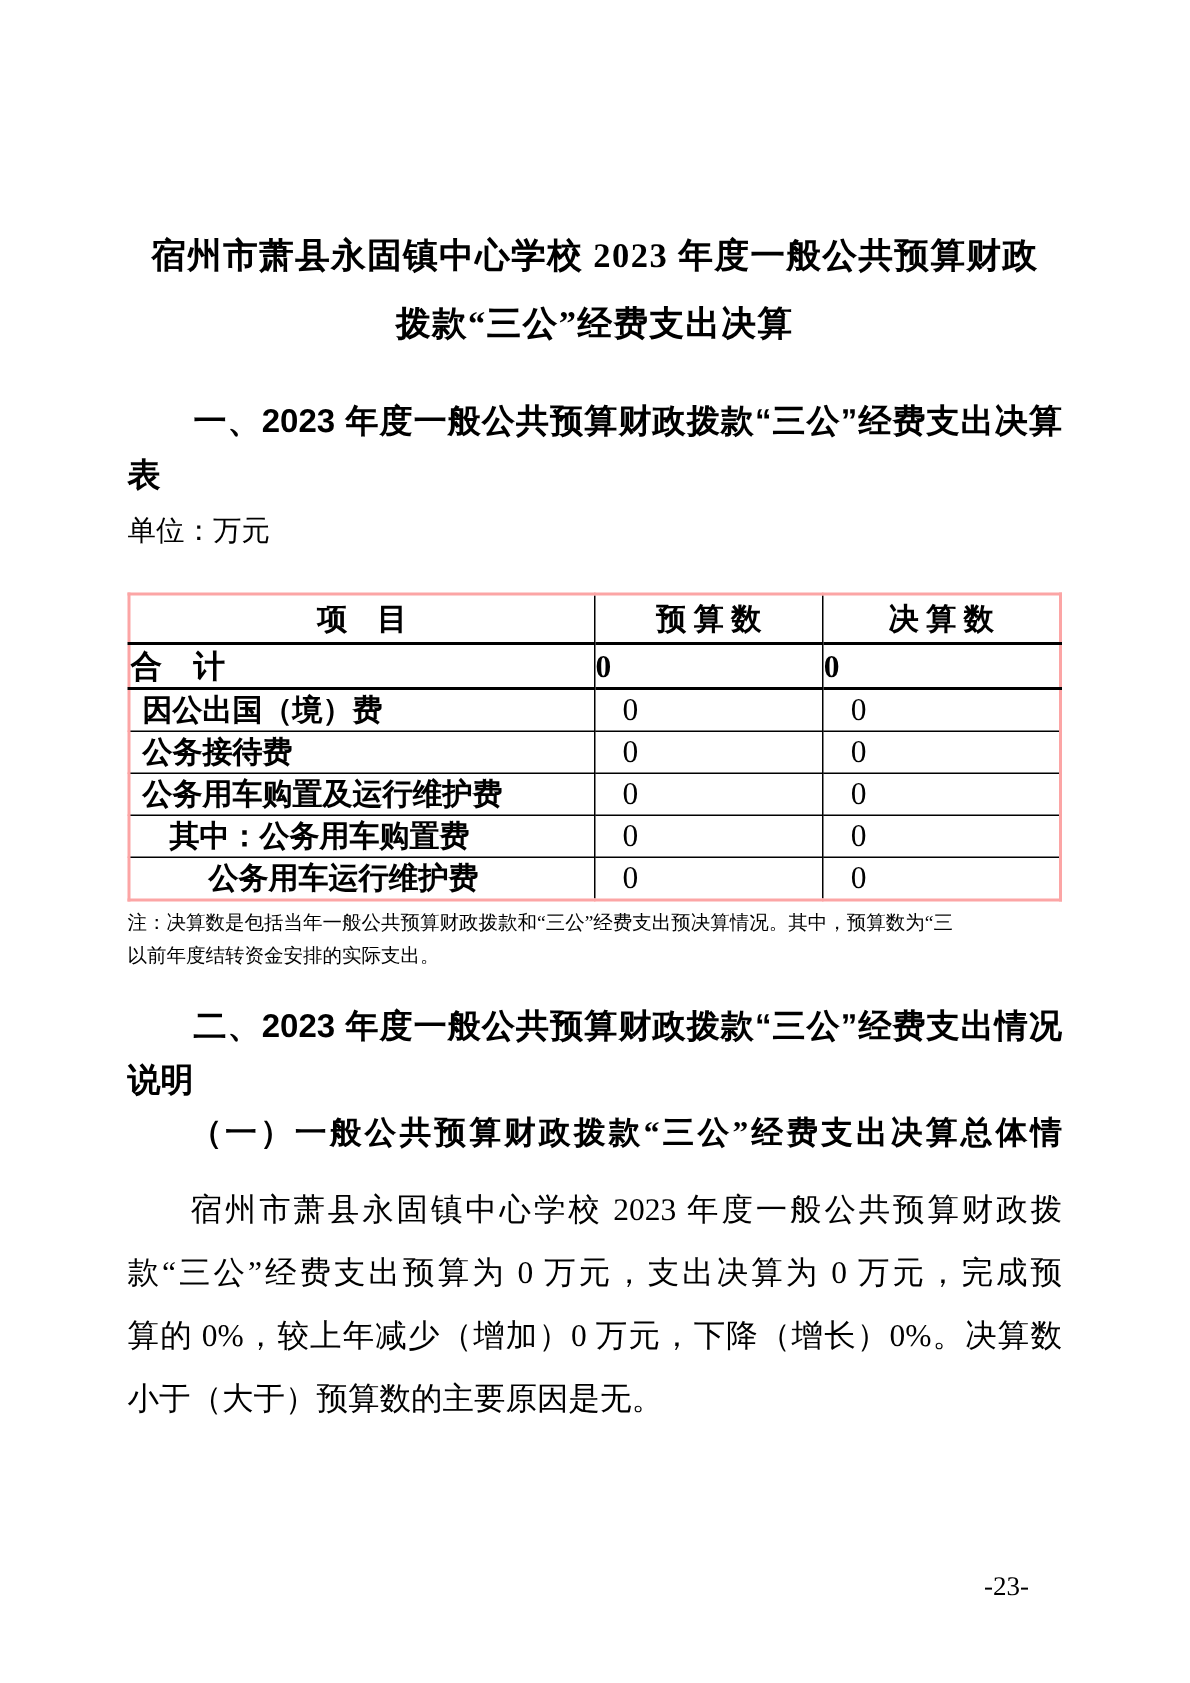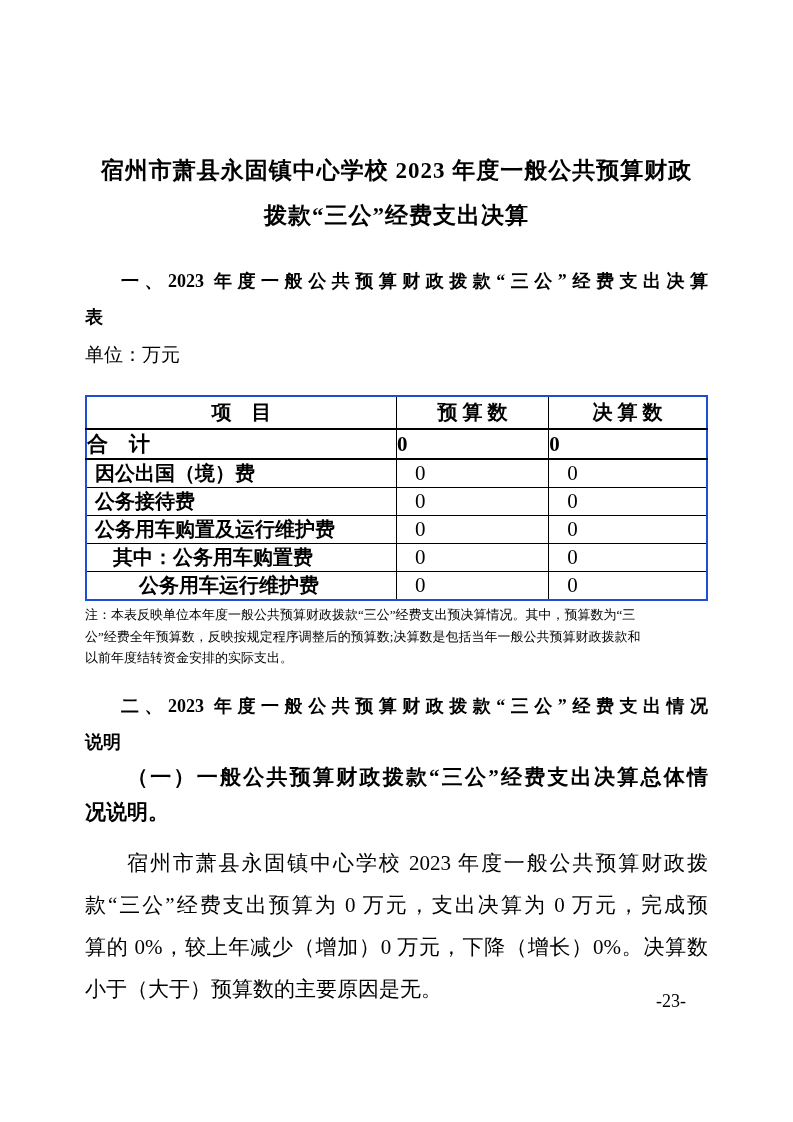--- a/index.html
+++ b/index.html
@@ -22,22 +22,22 @@
     margin-top:148px;
     text-align:center;
     font-size:23px;
     font-weight:bold;
     line-height:45px;
     letter-spacing:1px;
   }
 
   
   .section-heading {
-    font-family:Liberation Serif, serif;
-    font-size:18px;
+    font-family:Liberation Sans, sans-serif;
+    font-size:22px;
     font-weight:bold;
     line-height:36px;
   }
   .sec1 { margin-top:25px; }
   .sec2 { margin-top:19px; }
 
   .sub-heading {
     font-size:21px;
     font-weight:bold;
     line-height:35px;
@@ -52,21 +52,21 @@
     text-align:left;
     font-size:19px;
     line-height:28px;
   }
 
   
   table.budget-table {
     margin-top:26px;
     width:100%;
     border-collapse:collapse;
-    border:2px solid #1d4ed8;
+    border:2px solid #fca5a5;
     table-layout:fixed;
   }
   .budget-table td, .budget-table th {
     border:1px solid #000;
     font-size:20px;
     vertical-align:middle;
     overflow:hidden;
     white-space:nowrap;
   }
   .budget-table thead th {
@@ -98,21 +98,21 @@
   
   .body-par {
     margin-top:12px;
     font-size:21px;
     line-height:42px;
   }
 
   
   .page-number {
     position:absolute;
-    top:991px;
+    top:1047px;
     right:107px;
     font-size:18px;
   }
 </style>
 </head>
 <body>
 
 <div class="page">
   <div class="content">
 
@@ -170,33 +170,31 @@
           </tr>
           <tr>
             <td class="cell-label indent-2">公务用车运行维护费</td>
             <td class="cell-num">0</td>
             <td class="cell-num">0</td>
           </tr>
         </tbody>
     </table>
 
     <div class="table-note">
-      <div class="note-line">注：本表反映单位本年度一般公共预算财政拨款“三公”经费支出预决算情况。其中，预算数为“三</div>
-      <div class="note-line">公”经费全年预算数，反映按规定程序调整后的预算数;决算数是包括当年一般公共预算财政拨款和</div>
+      <div class="note-line">注：决算数是包括当年一般公共预算财政拨款和“三公”经费支出预决算情况。其中，预算数为“三</div>
       <div class="note-line">以前年度结转资金安排的实际支出。</div>
     </div>
 
     <div class="section-heading sec2">
       <div class="l-first l-just">二、2023 年度一般公共预算财政拨款“三公”经费支出情况</div>
       <div>说明</div>
     </div>
 
     <div class="sub-heading">
       <div class="l-first l-just">（一）一般公共预算财政拨款“三公”经费支出决算总体情</div>
-      <div>况说明。</div>
     </div>
 
     <div class="body-par">
       <div class="l-first l-just">宿州市萧县永固镇中心学校 2023 年度一般公共预算财政拨</div>
       <div class="l-just">款“三公”经费支出预算为 0 万元，支出决算为 0 万元，完成预</div>
       <div class="l-just">算的 0%，较上年减少（增加）0 万元，下降（增长）0%。决算数</div>
       <div>小于（大于）预算数的主要原因是无。</div>
     </div>
 
   </div>

